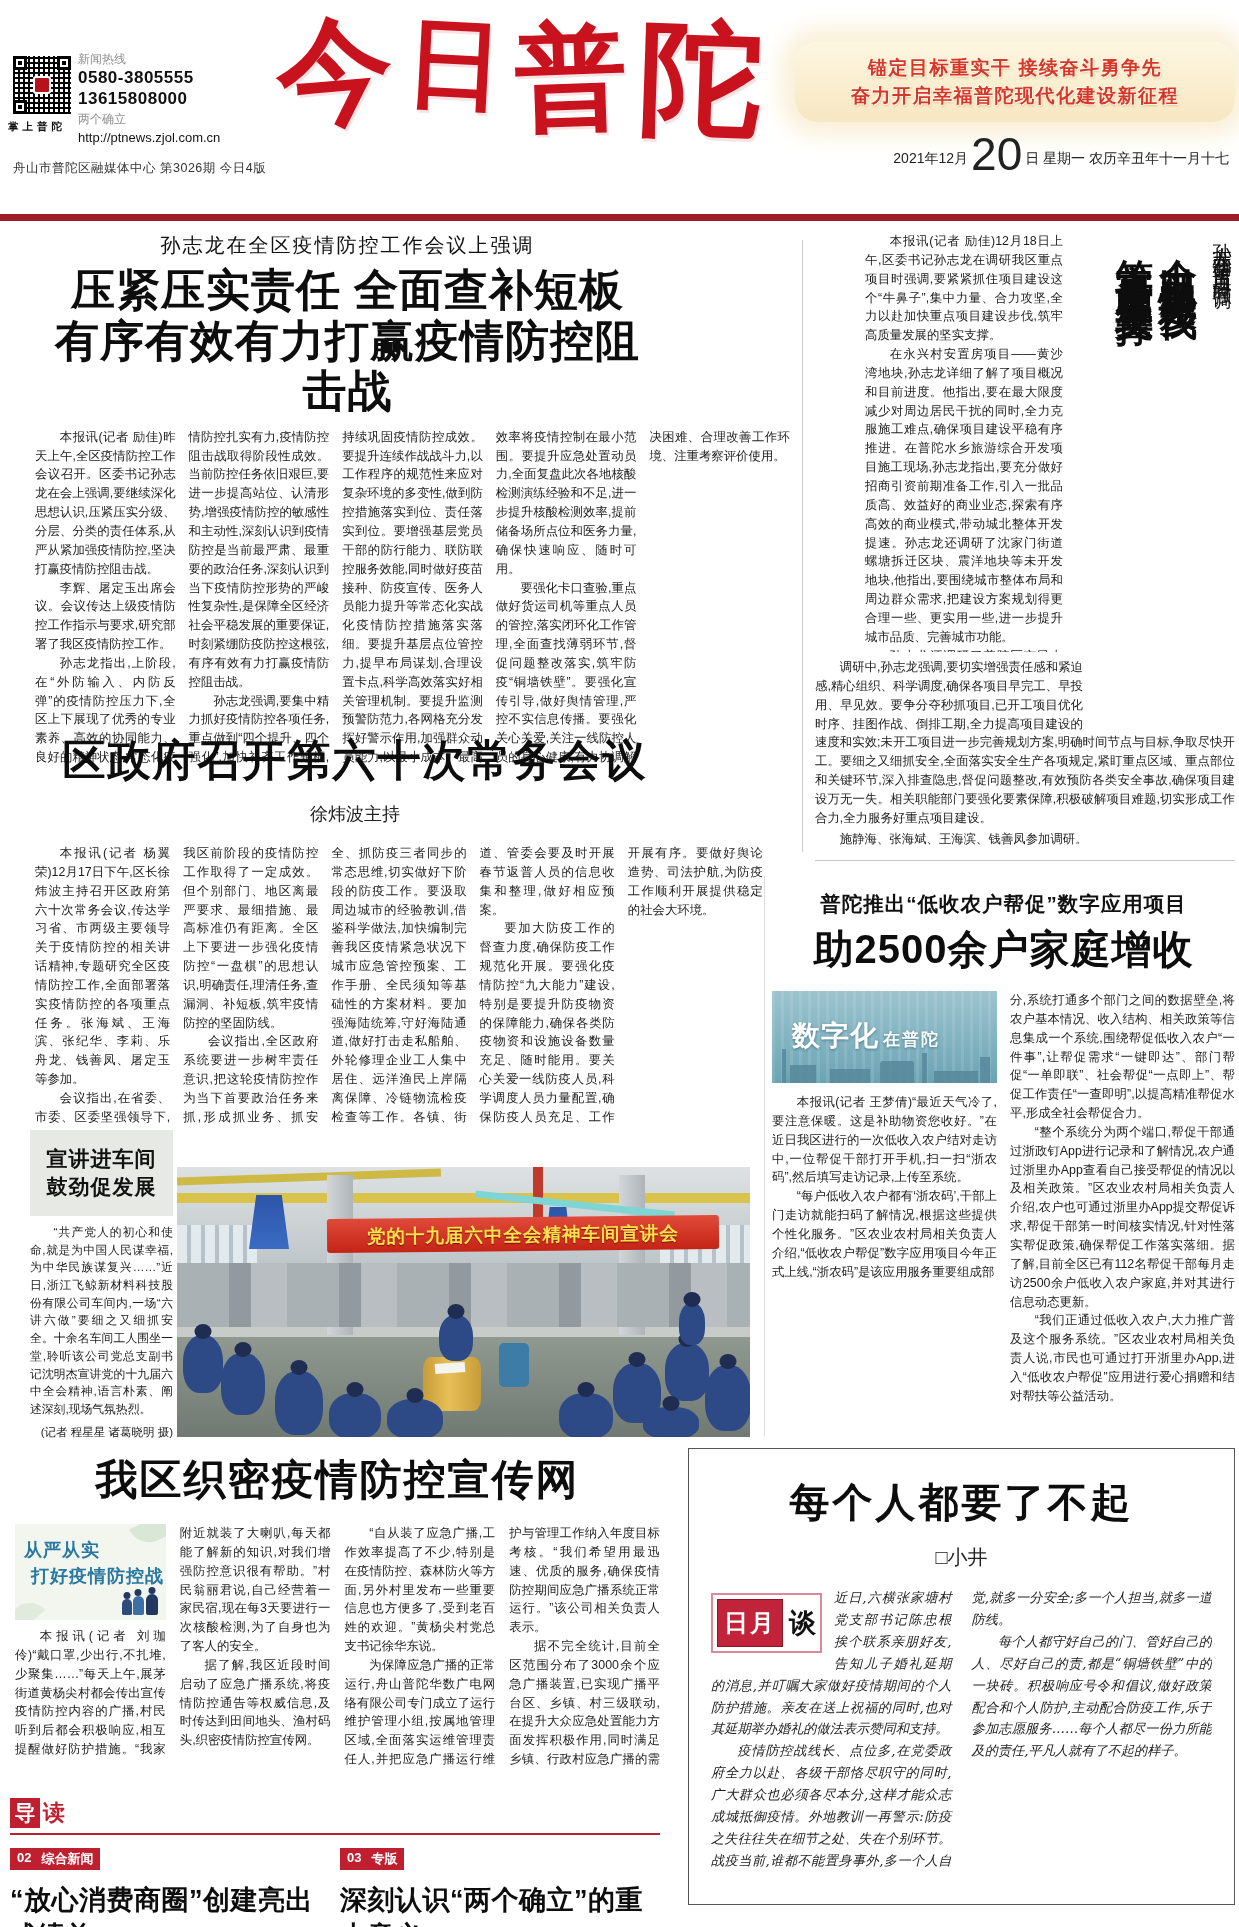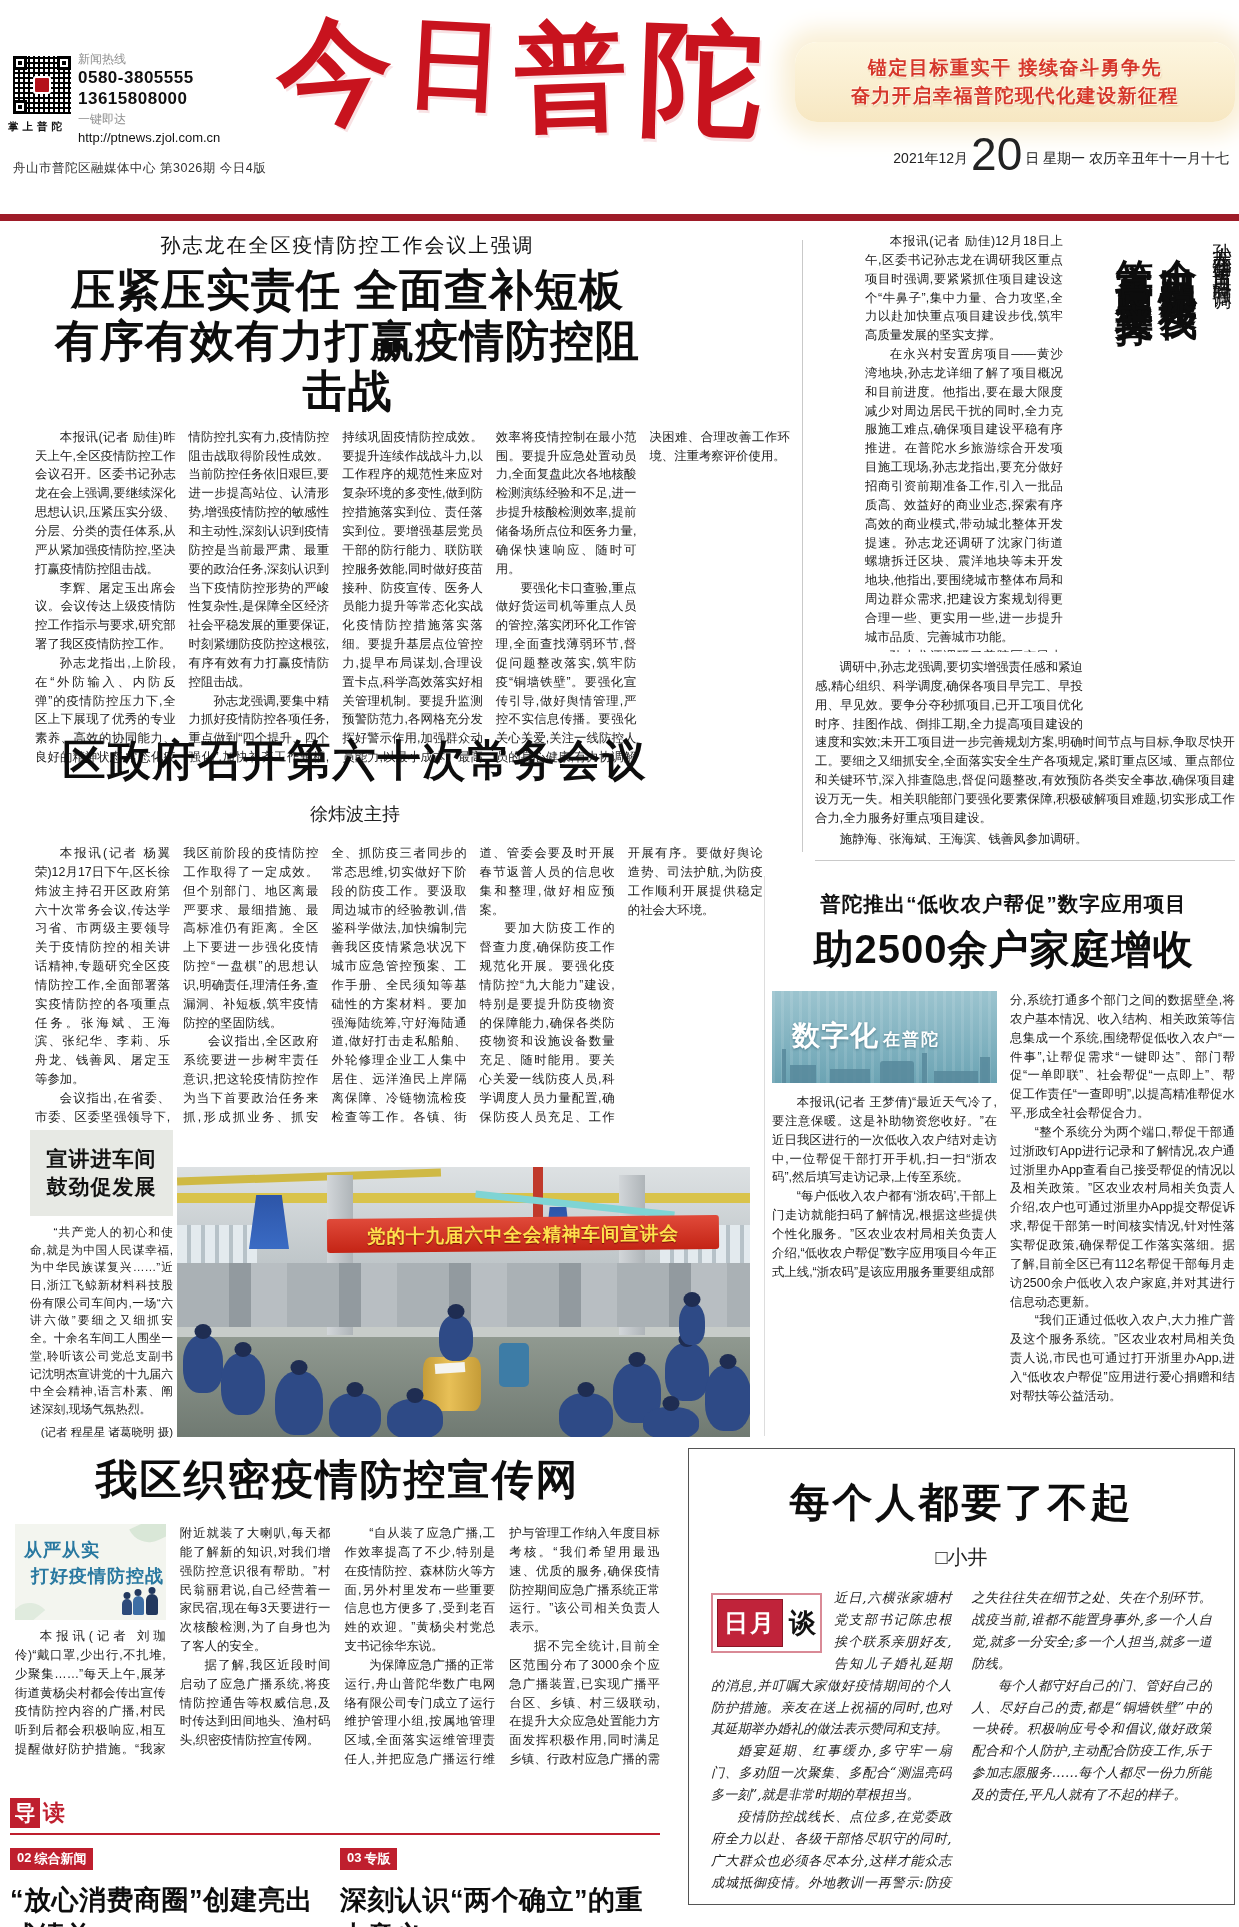--- a/index.html
+++ b/index.html
@@ -128,21 +128,21 @@
 
   
   .guide { position:absolute; left:10px; top:1798px; width:650px; }
   .g-lead { display:flex; align-items:center; gap:3px; }
   .g-l1 { width:30px; height:30px; background:#bf1f2e; color:#fff; font-size:21px; font-weight:bold; display:flex; align-items:center; justify-content:center; }
   .g-l2 { color:#bf1f2e; font-size:22px; font-weight:bold; }
   .g-rule { margin-top:5px; height:2px; background:#bf1f2e; }
   .g-items { display:flex; margin-top:13px; }
   .g-item { width:330px; }
   .g-item + .g-item { margin-left:10px; }
-  .gp { display:inline-flex; gap:3px; background:#bf1f2e; color:#fff; font-size:13px; font-weight:bold; padding:2px 7px; }
+  .gp { display:inline-flex; gap:10px; background:#bf1f2e; color:#fff; font-size:13px; font-weight:bold; padding:2px 7px; }
   .g-head { font-size:27px; font-weight:bold; margin-top:12px; letter-spacing:0.5px; color:#0d0d0d; }
 
   
   .op { position:absolute; left:688px; top:1448px; width:547px; height:457px; border:1px solid #555; padding:16px 22px; }
   .op-title { text-align:center; font-size:40px; font-weight:bold; letter-spacing:3px; margin-top:10px; color:#0d0d0d; }
   .op-byline { text-align:center; font-size:20px; margin-top:14px; color:#222; }
   .op-body { margin-top:16px; column-count:2; column-gap:20px; column-fill:auto; height:316px; overflow:hidden;
              font-family:"DejaVu Serif","Liberation Serif",serif; font-style:italic; font-size:13.2px; line-height:1.66; text-align:justify; }
   .ry { float:left; border:2px solid #d98a96; padding:4px; margin:6px 12px 4px 0; background:#fff; display:flex; align-items:center; font-style:normal; }
   .ry-s { background:#c0233a; color:#fff; font-size:24px; font-weight:bold; padding:3px 6px; letter-spacing:2px; border:1px solid #8a1626; }
@@ -158,21 +158,21 @@
     <i class="qeye" style="right:0;top:0"></i>
     <i class="qeye" style="left:0;bottom:0"></i>
     <i class="qred"></i>
   </div>
   <div class="qr-cap">掌上普陀</div>
 
   <div class="contact">
     <div class="c-lbl">新闻热线</div>
     <div class="c-ph">0580-3805555</div>
     <div class="c-ph">13615808000</div>
-    <div class="c-lbl">一键即达</div>
+    <div class="c-lbl">两个确立</div>
     <div class="c-url">http://ptnews.zjol.com.cn</div>
   </div>
 
   <div class="masthead">
     <span class="mh mh0">今</span>
     <span class="mh mh1">日</span>
     <span class="mh mh2">普</span>
     <span class="mh mh3">陀</span>
   </div>
 
@@ -354,19 +354,18 @@
 
   <div class="op">
     <div class="op-title">每个人都要了不起</div>
     <div class="op-byline">□小井</div>
     <div class="op-body">
       <span class="ry">
         <span class="ry-s">日月</span>
         <span class="ry-r">谈</span>
       </span>
       <p style="text-indent:0">近日,六横张家塘村党支部书记陈忠根挨个联系亲朋好友,告知儿子婚礼延期的消息,并叮嘱大家做好疫情期间的个人防护措施。亲友在送上祝福的同时,也对其延期举办婚礼的做法表示赞同和支持。</p>
-      <p>婚宴延期、红事缓办,多守牢一扇门、多劝阻一次聚集、多配合“测温亮码多一刻”,就是非常时期的草根担当。</p>
       <p>疫情防控战线长、点位多,在党委政府全力以赴、各级干部恪尽职守的同时,广大群众也必须各尽本分,这样才能众志成城抵御疫情。外地教训一再警示:防疫之失往往失在细节之处、失在个别环节。战疫当前,谁都不能置身事外,多一个人自觉,就多一分安全;多一个人担当,就多一道防线。</p>
       <p>每个人都守好自己的门、管好自己的人、尽好自己的责,都是“铜墙铁壁”中的一块砖。积极响应号令和倡议,做好政策配合和个人防护,主动配合防疫工作,乐于参加志愿服务……每个人都尽一份力所能及的责任,平凡人就有了不起的样子。</p>
     </div>
   </div>
 
 </div>
 
 </body></html>

